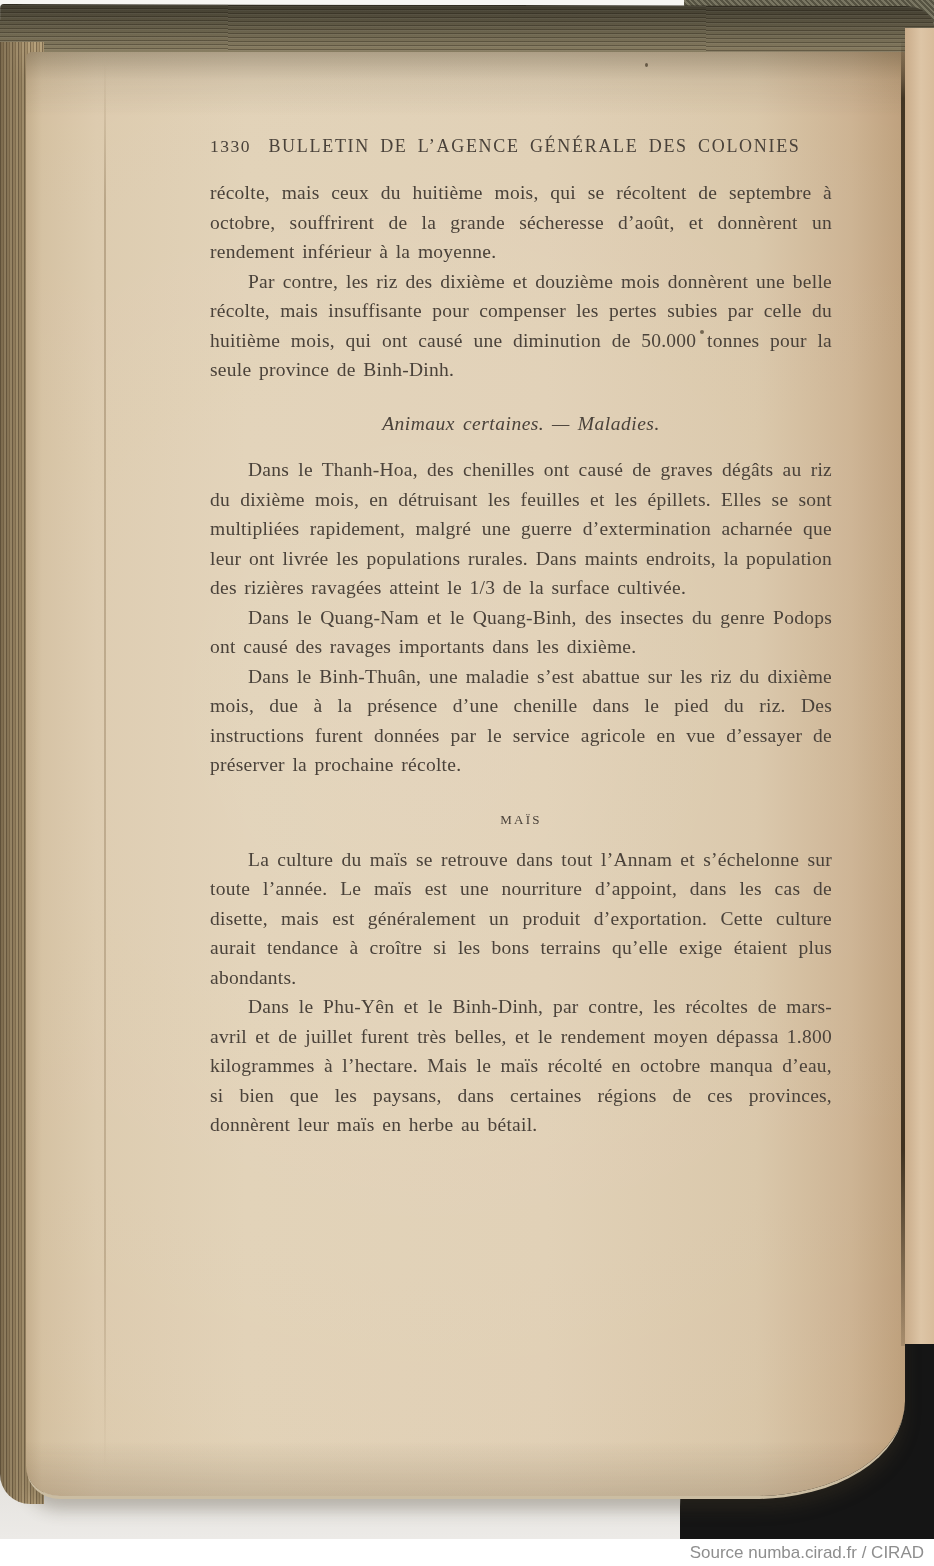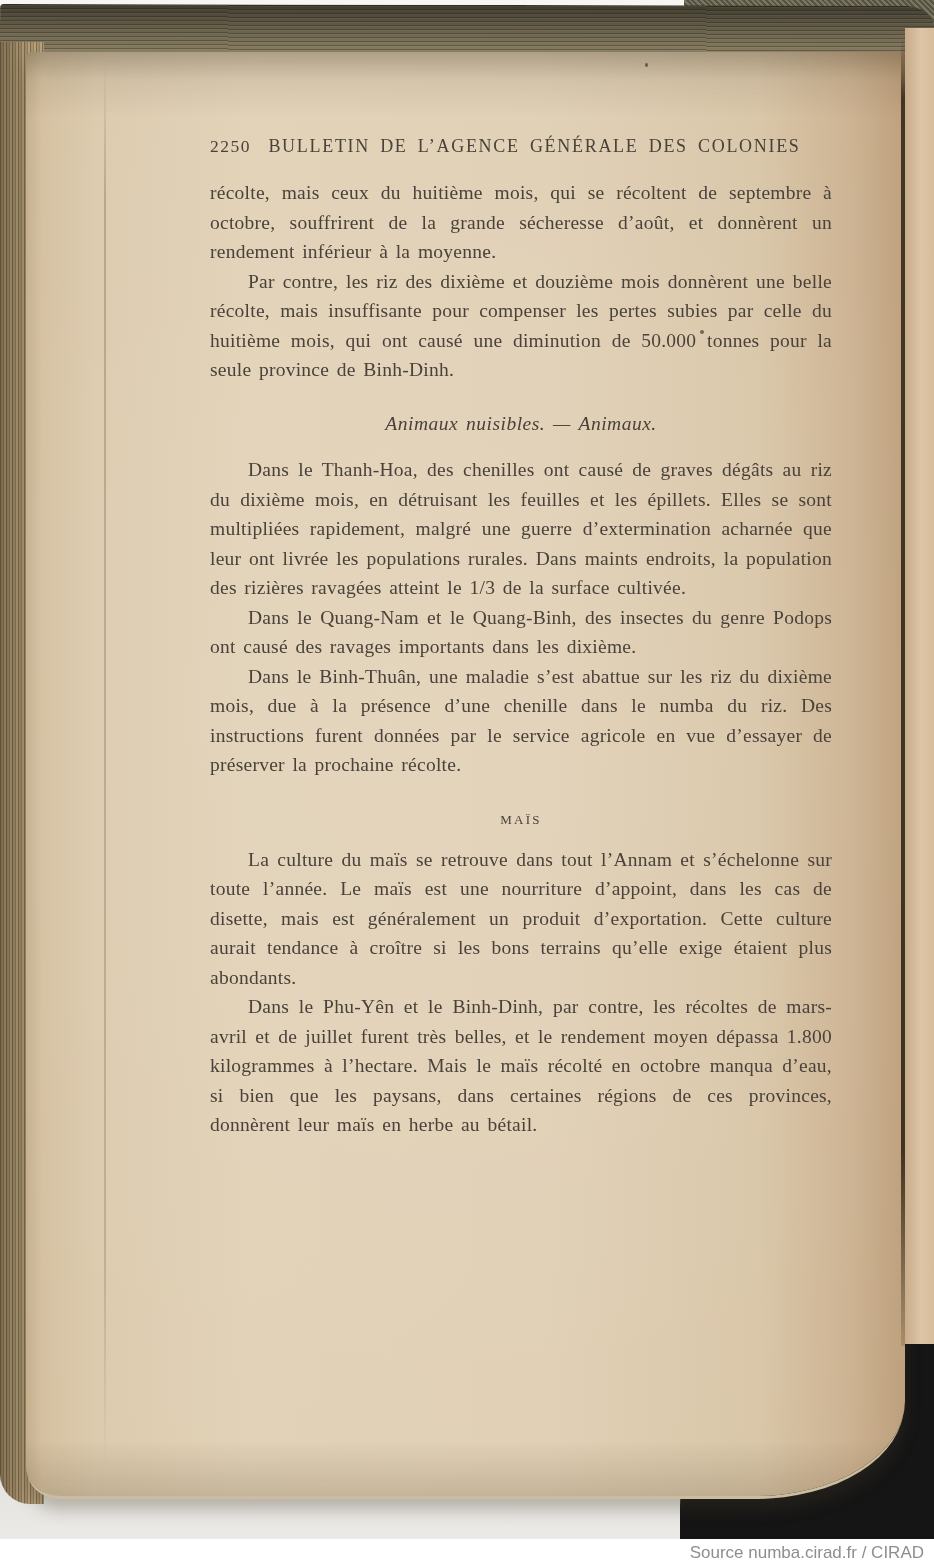--- a/index.html
+++ b/index.html
@@ -112,32 +112,32 @@
   <div class="page"></div>
   <div class="page-crease"></div>
   <div class="next-page-sliver"></div>
   <div class="gutter-line"></div>
   <div class="speck s1"></div>
   <div class="speck s2"></div>
   <div class="speck s3"></div>
 
   <div class="text-col">
     <div class="page-header">
-      <span class="page-number">2250</span>
+      <span class="page-number">1330</span>
       <span class="running-title">BULLETIN DE L’AGENCE GÉNÉRALE DES COLONIES</span>
     </div>
 
     <p class="para continuation">récolte, mais ceux du huitième mois, qui se récoltent de septembre à octobre, souffrirent de la grande sécheresse d’août, et donnèrent un rendement inférieur à la moyenne.</p>
     <p class="para">Par contre, les riz des dixième et douzième mois donnèrent une belle récolte, mais insuffisante pour compenser les pertes subies par celle du huitième mois, qui ont causé une diminution de 50.000 tonnes pour la seule province de Binh-Dinh.</p>
 
-    <h3 class="heading-italic">Animaux nuisibles. — Animaux.</h3>
+    <h3 class="heading-italic">Animaux certaines. — Maladies.</h3>
 
     <p class="para">Dans le Thanh-Hoa, des chenilles ont causé de graves dégâts au riz du dixième mois, en détruisant les feuilles et les épillets. Elles se sont multipliées rapidement, malgré une guerre d’extermination acharnée que leur ont livrée les populations rurales. Dans maints endroits, la population des rizières ravagées atteint le 1/3 de la surface cultivée.</p>
     <p class="para">Dans le Quang-Nam et le Quang-Binh, des insectes du genre Podops ont causé des ravages importants dans les dixième.</p>
-    <p class="para">Dans le Binh-Thuân, une maladie s’est abattue sur les riz du dixième mois, due à la présence d’une chenille dans le numba du riz. Des instructions furent données par le service agricole en vue d’essayer de préserver la prochaine récolte.</p>
+    <p class="para">Dans le Binh-Thuân, une maladie s’est abattue sur les riz du dixième mois, due à la présence d’une chenille dans le pied du riz. Des instructions furent données par le service agricole en vue d’essayer de préserver la prochaine récolte.</p>
 
     <h3 class="heading-caps">MAÏS</h3>
 
     <p class="para">La culture du maïs se retrouve dans tout l’Annam et s’échelonne sur toute l’année. Le maïs est une nourriture d’appoint, dans les cas de disette, mais est généralement un produit d’exportation. Cette culture aurait tendance à croître si les bons terrains qu’elle exige étaient plus abondants.</p>
     <p class="para">Dans le Phu-Yên et le Binh-Dinh, par contre, les récoltes de mars-avril et de juillet furent très belles, et le rendement moyen dépassa 1.800 kilogrammes à l’hectare. Mais le maïs récolté en octobre manqua d’eau, si bien que les paysans, dans certaines régions de ces provinces, donnèrent leur maïs en herbe au bétail.</p>
   </div>
 
   <div class="source-bar">
     <span>Source numba.cirad.fr / CIRAD</span>
   </div>

